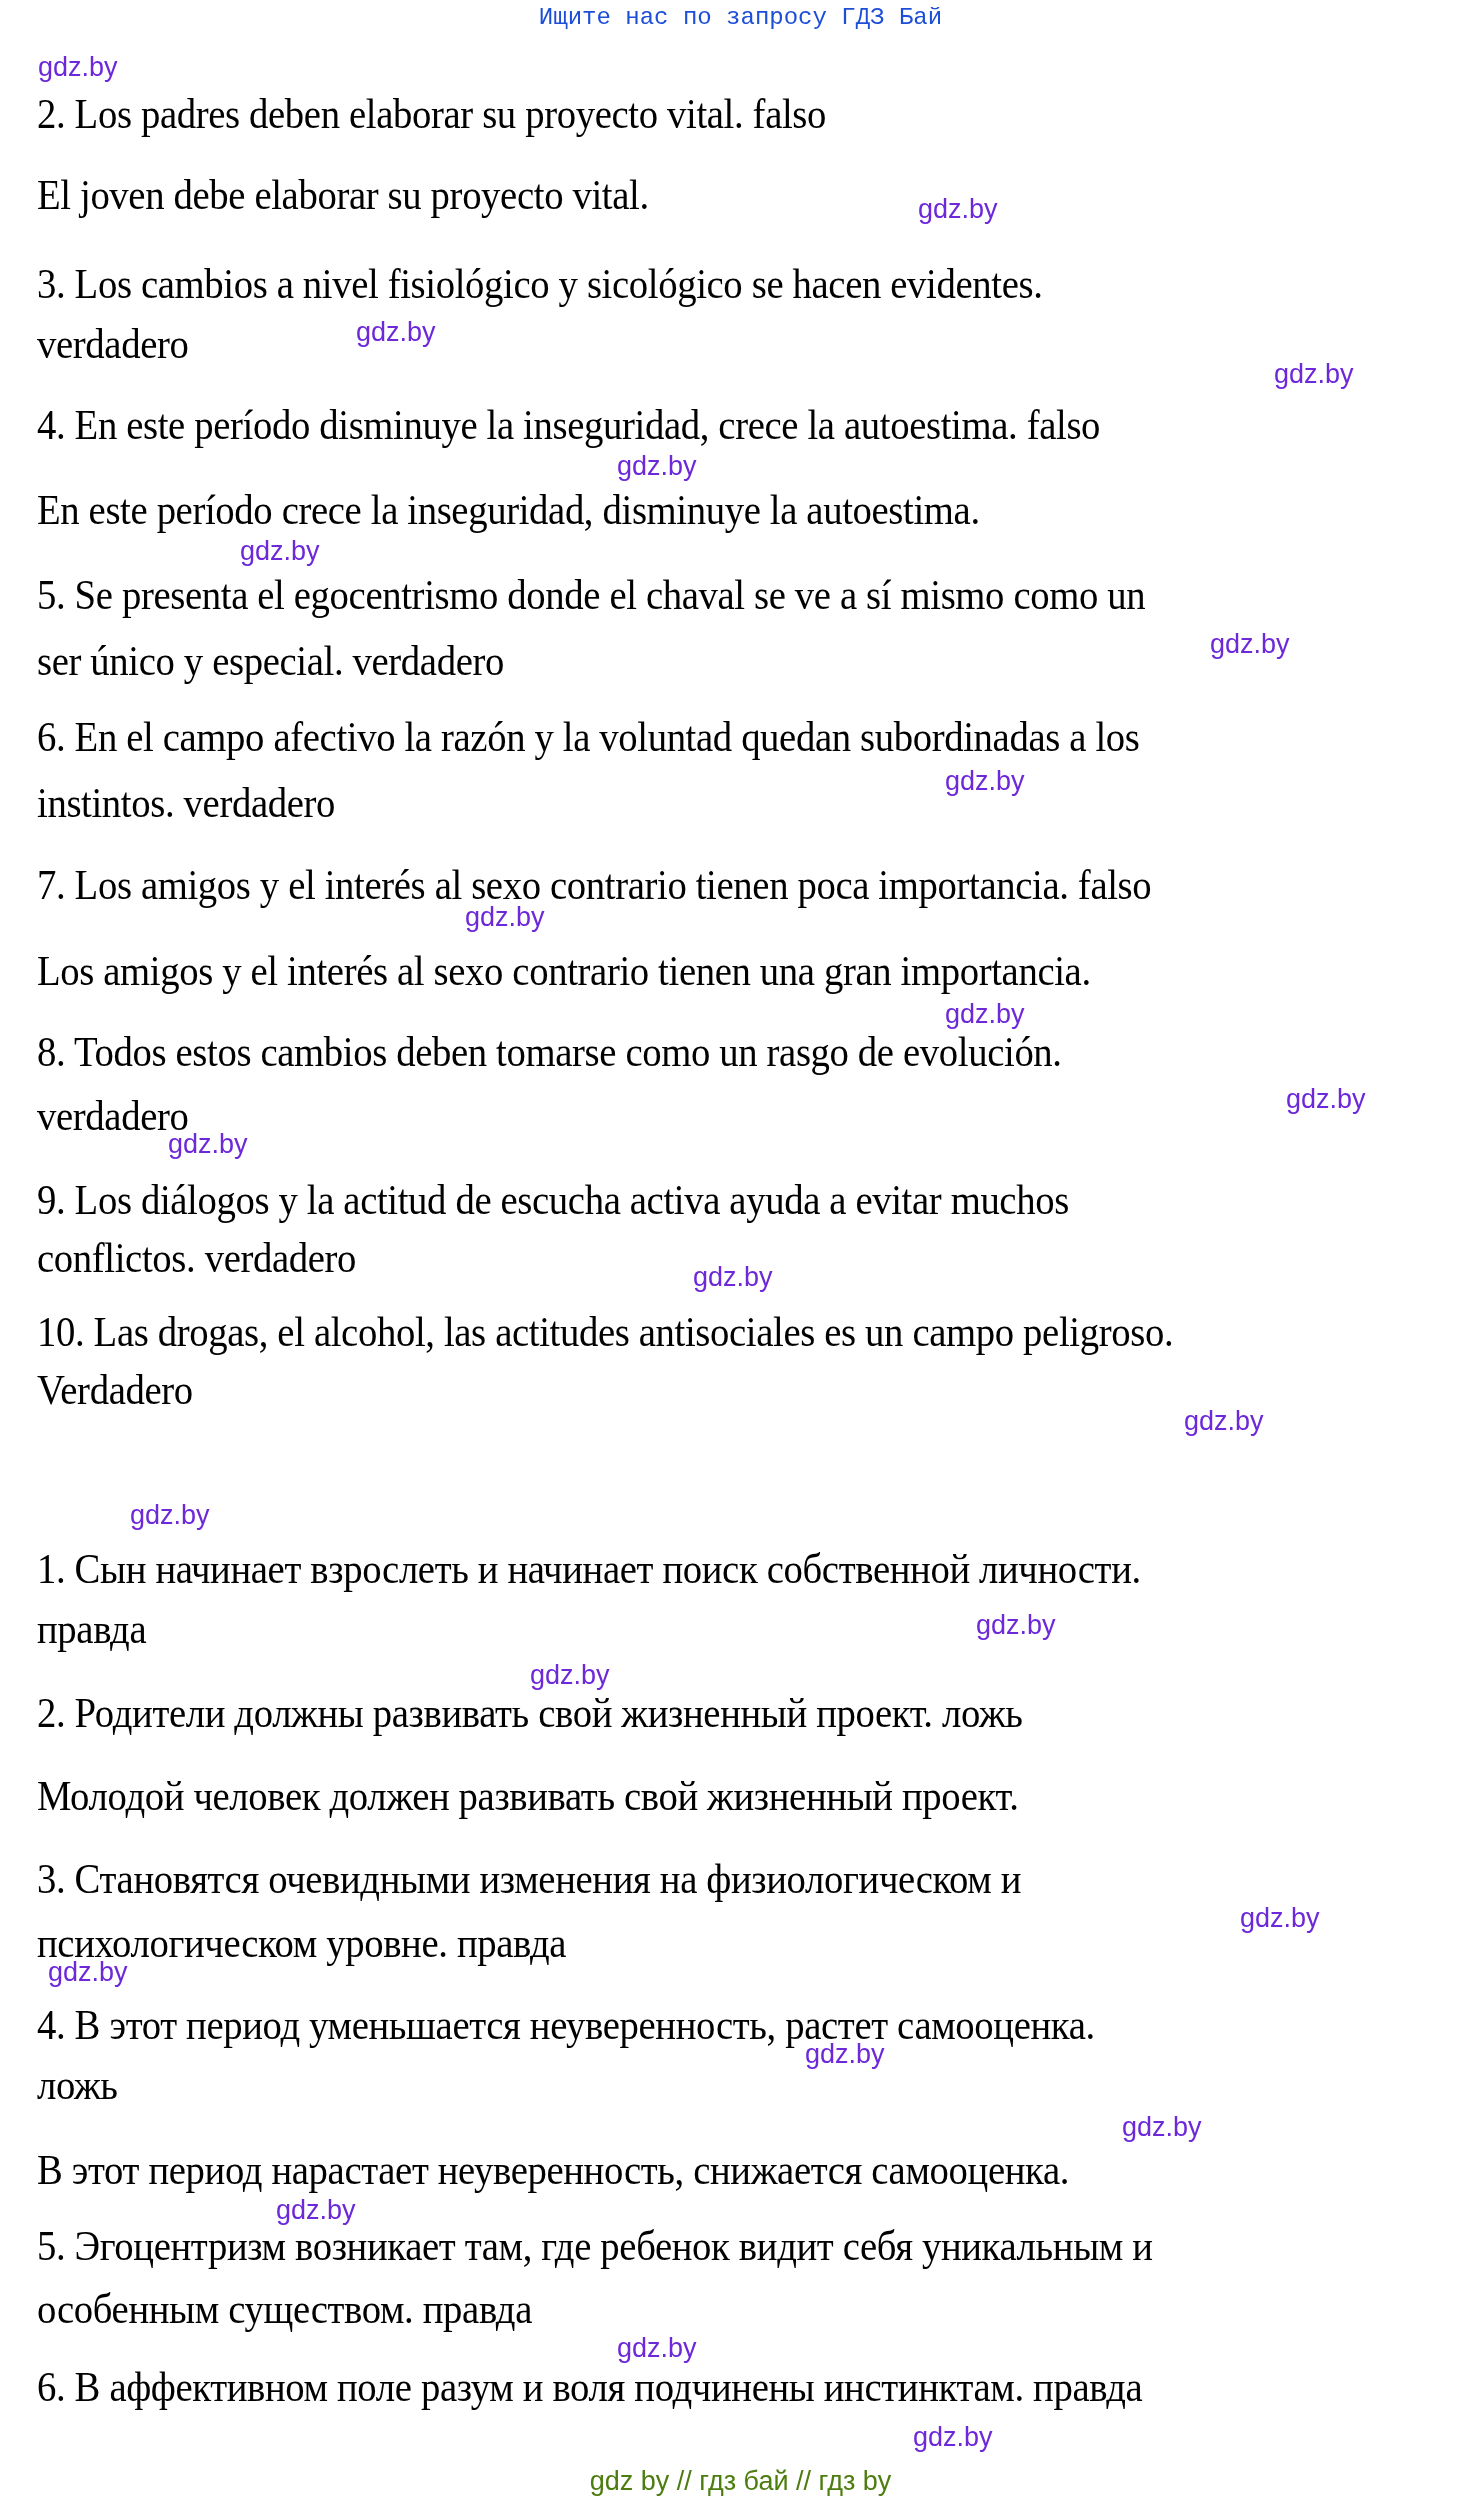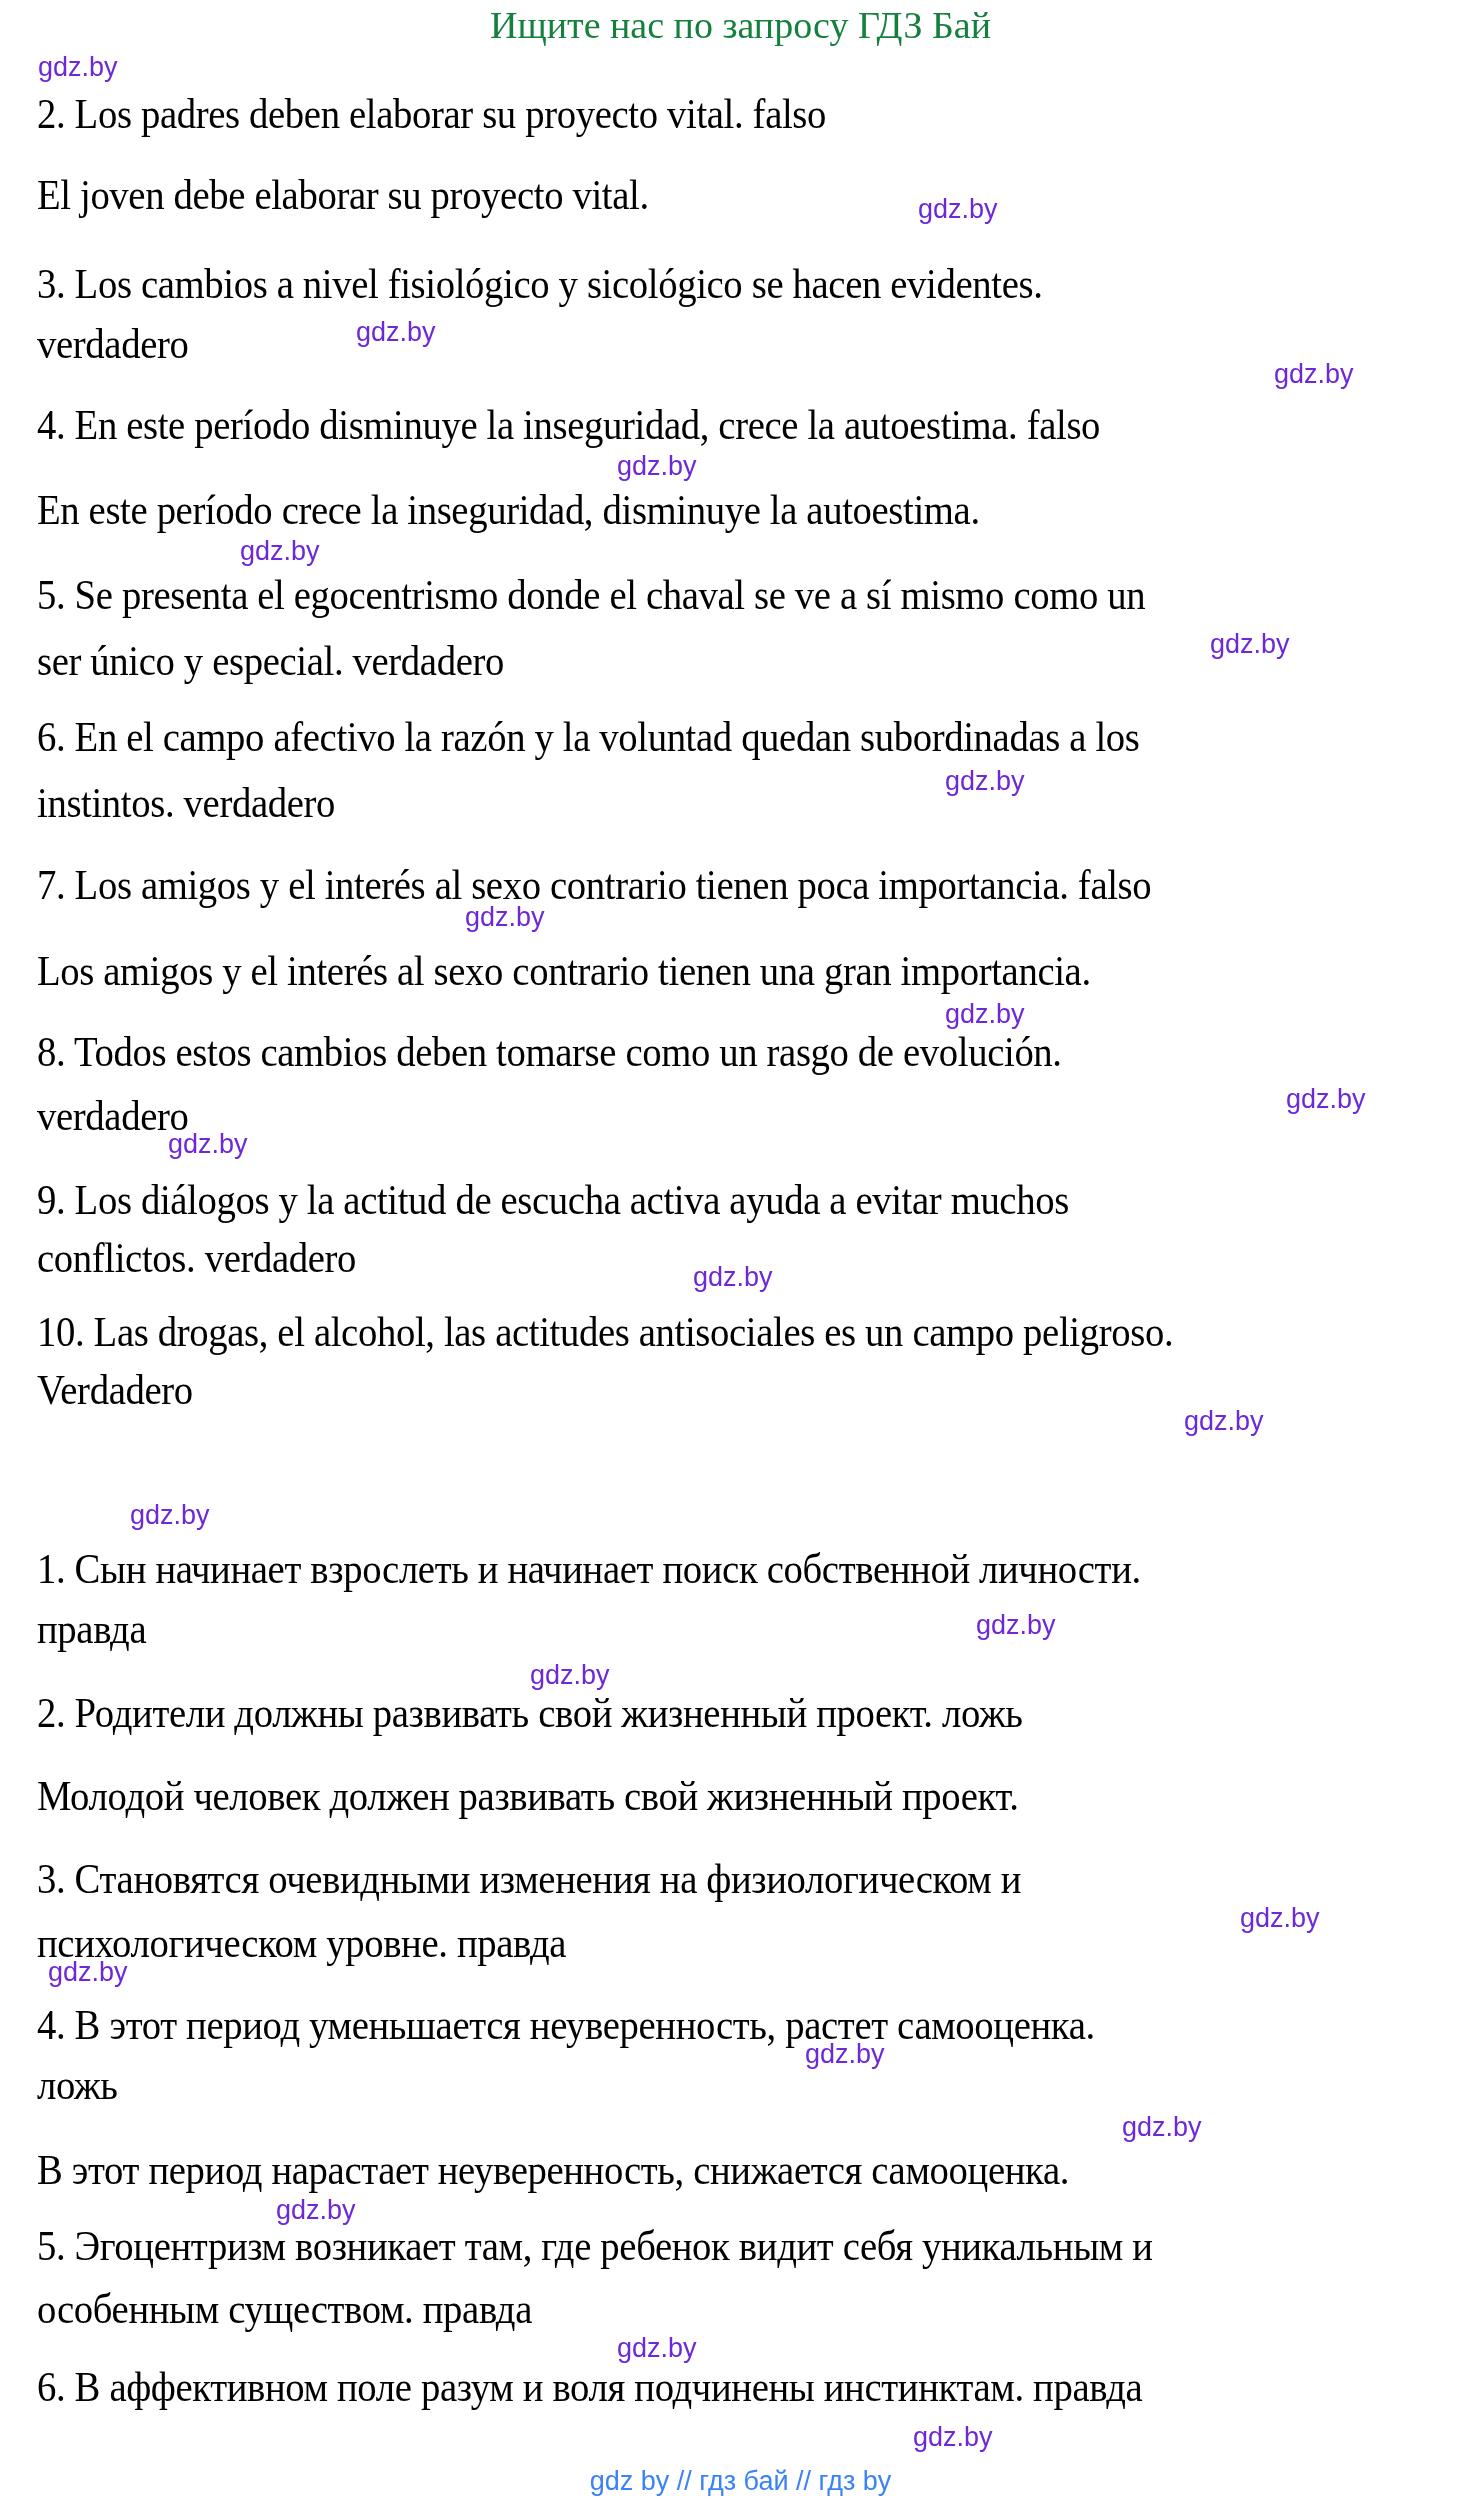--- a/index.html
+++ b/index.html
@@ -33,35 +33,35 @@
     font-size: 27px;
     line-height: 1;
     color: #6d28d9;
   }
   .promo {
     position: absolute;
     top: 6.4px;
     left: 0;
     width: 100%;
     text-align: center;
-    font-family: Liberation Serif, serif;
-    font-size: 38px;
+    font-family: Liberation Mono, monospace;
+    font-size: 24px;
     line-height: 1;
-    color: #15803d;
+    color: #1d4ed8;
   }
   .footer {
     position: absolute;
     top: 2468px;
     left: 0;
     width: 100%;
     text-align: center;
     font-family: "Liberation Sans", "DejaVu Sans", sans-serif;
     font-size: 27px;
     line-height: 1;
-    color: #3b82f6;
+    color: #4d7c0f;
   }
 </style>
 </head>
 <body>
 
 <div id="page">
 
   <div class="promo">Ищите нас по запросу ГДЗ Бай</div>
 
   <div class="wm" style="left:38px;   top:54px;">gdz.by</div>

